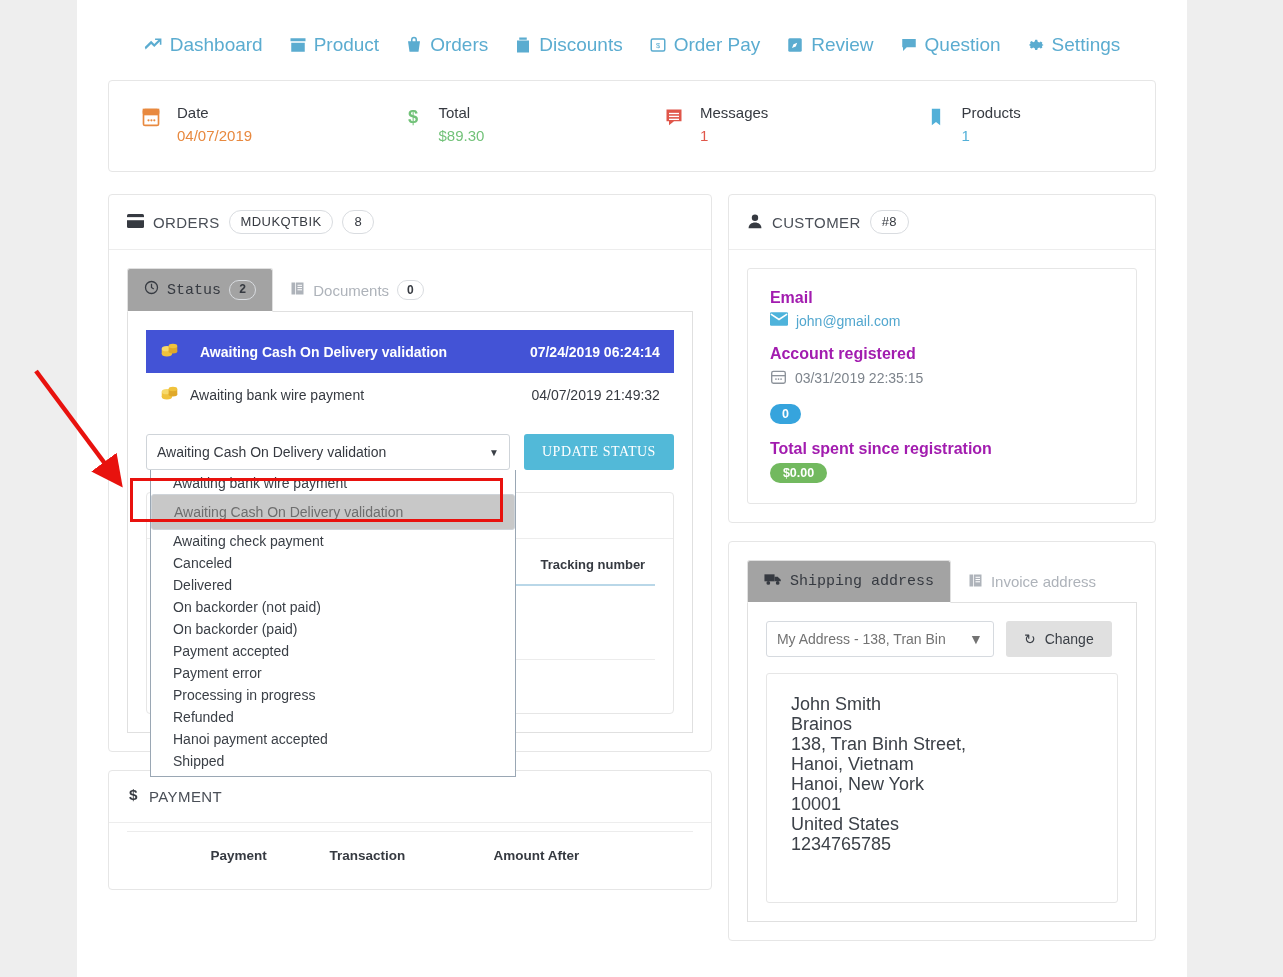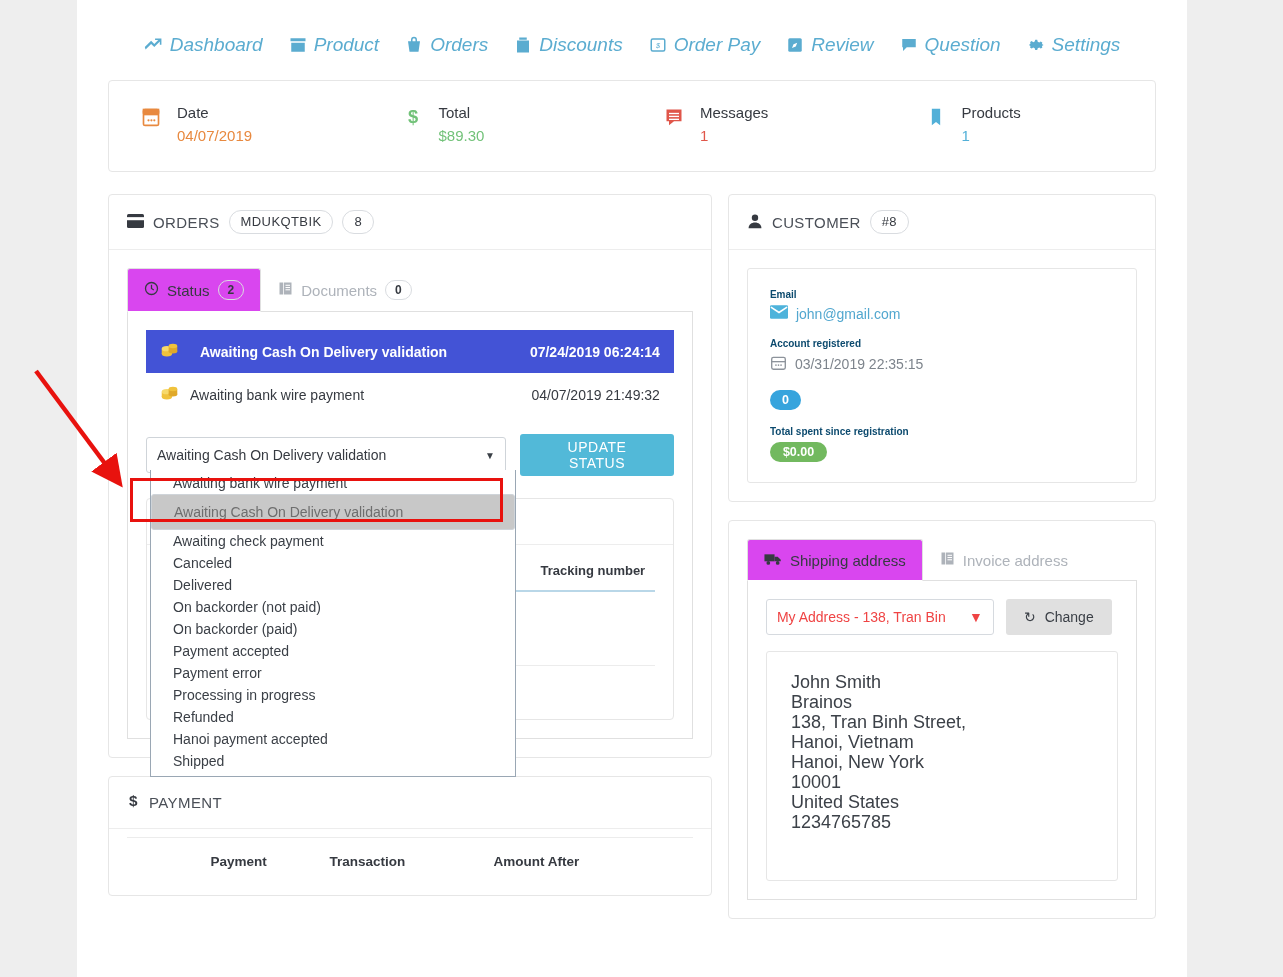--- a/index.html
+++ b/index.html
@@ -20,21 +20,20 @@
 
   
   .nav {
     display:flex; justify-content:center; align-items:center;
     gap:26px; padding:34px 0 24px 0;
   }
   .nav-item {
     display:flex; align-items:center; gap:7px;
     color:#5bacd0; font-size:19px; cursor:pointer; text-decoration:none;
     white-space:nowrap;
-    font-style:italic;
   }
   .nav-item .ico { display:inline-flex; align-items:center; }
   .nav-item svg { display:block; }
 
   
   .stats {
     margin:0 31px; border:1px solid #e6e6e6; border-radius:4px;
     display:flex; padding:22px 0; background:#fff;
   }
   .stat { flex:1; display:flex; gap:14px; padding-left:32px; align-items:flex-start; }
@@ -64,23 +63,24 @@
   .card-body { padding:18px; }
 
   
   .tabs { display:flex; border-bottom:1px solid #e0e0e0; }
   .tab {
     display:flex; align-items:center; gap:8px;
     padding:11px 16px; font-size:15px; color:#aeb3ba; cursor:pointer;
     border:1px solid transparent; margin-bottom:-1px; background:transparent;
   }
   .tab.active {
-    color:#363a41; background:#d946ef;
+    color:#363a41; background:#a3a3a3;
     border:1px solid #e0e0e0; border-bottom-color:#fff;
     border-radius:3px 3px 0 0;
+    font-family:Liberation Mono, monospace;
   }
   .tab .cnt {
     border:1px solid #d9dce0; border-radius:20px; padding:0 9px;
     font-size:12px; font-weight:bold; color:#363a41; line-height:18px;
   }
   .tab.active .cnt { color:#363a41; }
   .tabpanel { border:1px solid #e0e0e0; border-top:none; padding:18px; }
 
   
   .strow {
@@ -97,55 +97,55 @@
   
   .selrow { display:flex; gap:14px; align-items:center; margin-top:18px; }
   .sel {
     width:364px; height:36px; border:1px solid #cfd4d9; border-radius:3px;
     background:#fff; padding:0 10px; display:flex; align-items:center;
     justify-content:space-between; font-size:14px; color:#363a41; cursor:pointer;
   }
   .sel .caret { font-size:10px; color:#3a3f46; }
   .btn-update {
     background:#52b9d8; color:#fff; border:none; border-radius:3px;
-    padding:0 18px; height:42px; font-size:14px; letter-spacing:.5px;
-    cursor:pointer; font-family:Liberation Sans, sans-serif;
+    padding:0 18px; height:36px; font-size:14px; letter-spacing:.5px;
+    cursor:pointer; font-family:Liberation Serif, serif;
   }
 
   
   .sub-card { border:1px solid #e6e6e6; border-radius:4px; margin-top:22px; }
   .sub-head { display:flex; align-items:center; gap:9px; padding:14px 18px; border-bottom:1px solid #ededed; font-size:15px; color:#4a4f57; }
   .ctable { width:100%; border-collapse:collapse; margin-top:6px; }
   .ctable th {
     font-size:13px; font-weight:bold; color:#363a41; text-align:left;
     padding:12px 8px; border-bottom:2px solid #b9d7e8; vertical-align:top;
   }
   .ctable td { padding:14px 8px; font-size:13px; }
   .tagrow { display:flex; gap:8px; padding:14px 0 4px 0; border-top:1px solid #ececec; margin-top:30px; }
   .tag {
     background:#8e8e8e; color:#fff; border-radius:3px; padding:5px 11px;
     font-size:12.5px; display:flex; align-items:center; gap:7px; cursor:pointer;
   }
 
   
   .inner-box { border:1px solid #e6e6e6; border-radius:3px; padding:20px 22px; }
-  .f-lab { font-weight:bold; font-size:10px; color:#0c4a6e; margin-bottom:5px; }
+  .f-lab { font-weight:bold; font-size:16px; color:#a21caf; margin-bottom:5px; }
   .f-val { font-size:14px; color:#7d848c; margin-bottom:16px; display:flex; align-items:center; gap:8px;}
   .f-val a { color:#52a7cf; text-decoration:none; }
   .badge-blue { background:#36a4dd; color:#fff; border-radius:12px; padding:3px 12px; font-size:12.5px; font-weight:bold; display:inline-block; }
   .badge-green { background:#72b95f; color:#fff; border-radius:12px; padding:3px 13px; font-size:12.5px; font-weight:bold; display:inline-block; }
 
   
   .addr-tabs { display:flex; border-bottom:1px solid #e0e0e0; }
   .addr-panel { border:1px solid #e0e0e0; border-top:none; padding:18px; }
   .addr-ctl { display:flex; gap:12px; }
   .addr-sel {
     width:228px; height:36px; border:1px solid #d6dadf; border-radius:3px;
     background:#fff; padding:12px 10px; display:flex; align-items:center;
-    justify-content:space-between; font-size:14px; color:#ef4444; cursor:pointer;
+    justify-content:space-between; font-size:14px; color:#737373; cursor:pointer;
   }
   .btn-change {
     background:#e0e0e0; color:#3a3f46; border:none; border-radius:3px;
     height:36px; padding:0 18px; font-size:14px; display:flex;
     align-items:center; gap:9px; cursor:pointer; font-family:inherit;
   }
   .addr-box {
     border:1px solid #e6e6e6; border-radius:3px; margin-top:16px;
     padding:20px 24px; min-height:230px; font-size:18px;
     color:#3c4148; line-height:20px;

